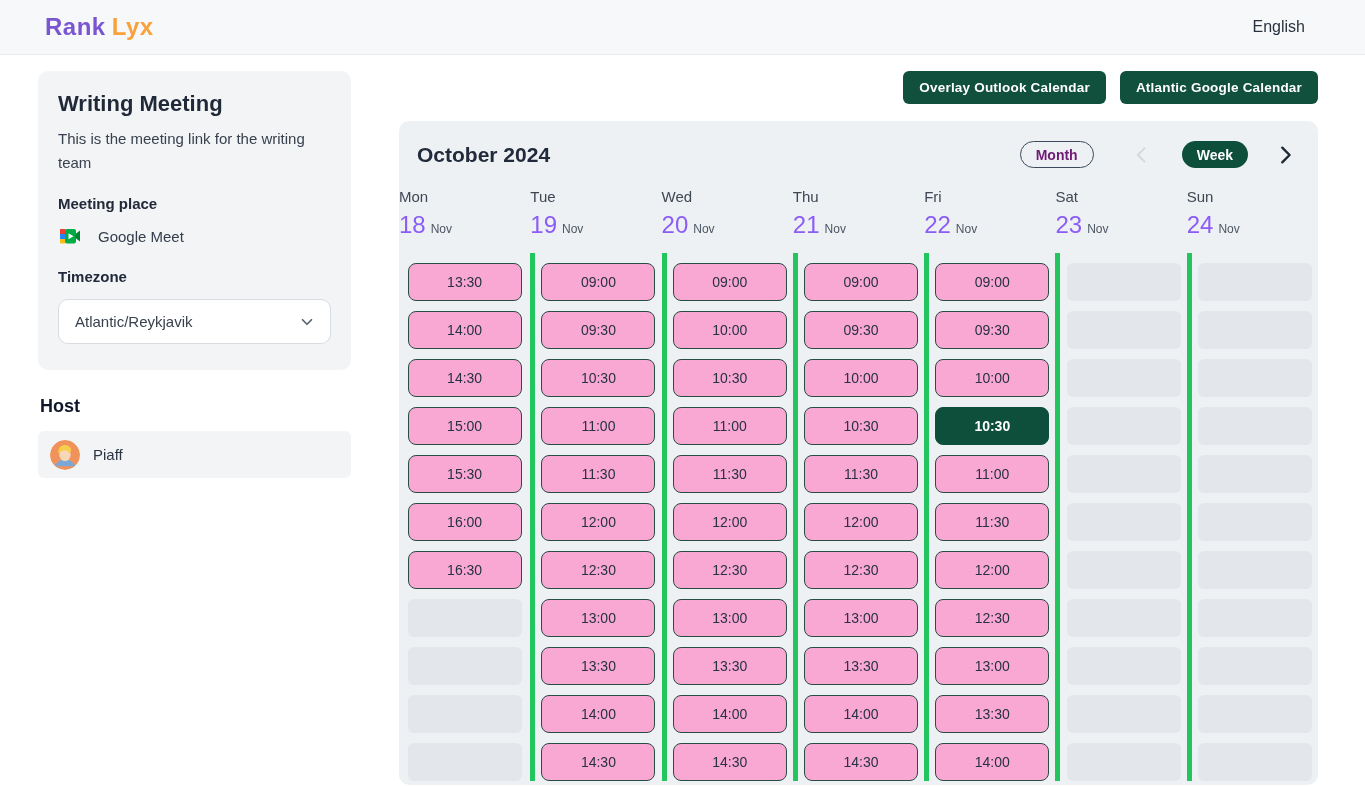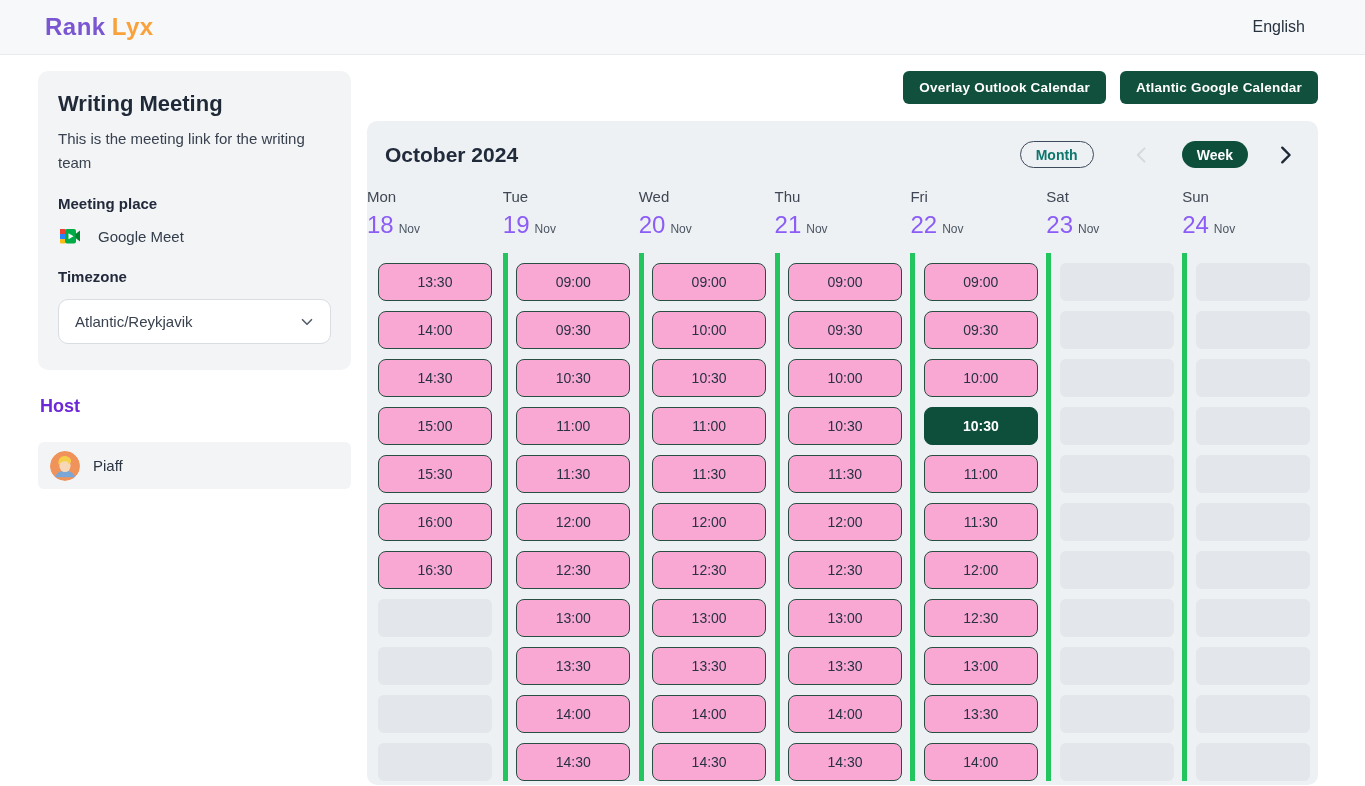--- a/index.html
+++ b/index.html
@@ -10,51 +10,51 @@
   .navbar { height:55px; background:#f7f8fa; border-bottom:1px solid #e8eaee;
     display:flex; align-items:center; justify-content:space-between; padding:0 60px 0 45px; }
   .logo { font-size:24px; font-weight:700; letter-spacing:.5px; cursor:pointer; }
   .logo-rank { color:#7a57d1; }
   .logo-lyx  { color:#f9a23c; margin-left:6px; }
   .lang { font-size:16px; color:#27333f; cursor:pointer; }
 
   
   .content { display:flex; padding:16px 47px 0 38px; align-items:flex-start; }
   .sidebar { width:313px; flex-shrink:0; }
-  .main { flex:1; margin-left:16px; }
+  .main { flex:1; margin-left:48px; }
 
   
   .meeting-card { background:#f2f4f6; border-radius:10px; padding:20px 20px 26px 20px; }
   .meeting-title { font-size:22px; font-weight:700; color:#1f2937; }
   .meeting-desc { font-size:15px; color:#39414f; line-height:1.6; margin-top:10px; width:250px; }
   .card-label { font-size:15px; font-weight:700; color:#22293a; margin-top:20px; }
   .meet-row { display:flex; align-items:center; gap:16px; margin-top:12px; font-size:15px; color:#343d4b; }
   .tz-select { margin-top:14px; background:#ffffff; border:1px solid #d9dce1; border-radius:10px;
     height:45px; display:flex; align-items:center; justify-content:space-between;
     padding:0 14px 0 16px; font-size:15px; color:#39414f; cursor:pointer; }
 
-  .host-heading { font-size:18px; font-weight:700; color:#6d28d9; margin:26px 0 25px 2px; }
+  .host-heading { font-size:18px; font-weight:700; color:#0f172a; margin:26px 0 14px 2px; }
   .host-row { background:#f2f4f6; border-radius:6px; height:47px; display:flex; align-items:center;
     gap:13px; padding:0 12px; font-size:15px; color:#2b3442; }
   .avatar { width:30px; height:30px; border-radius:50%; overflow:hidden; display:block; }
 
   
   .overlay-buttons { display:flex; justify-content:flex-end; gap:14px; }
   .overlay-btn { background:#11503c; color:#ffffff; border:none; border-radius:6px;
     font-family:inherit; font-size:13.5px; font-weight:700; padding:0 16px; height:33px;
     letter-spacing:.2px; cursor:pointer; }
 
   
   .calendar { background:#eef1f3; border-radius:10px; margin-top:17px; height:664px; overflow:hidden; }
   .cal-header { display:flex; align-items:center; justify-content:space-between; padding:20px 22px 6px 18px; }
   .cal-title { font-size:21px; font-weight:600; color:#212b3b; }
   .cal-controls { display:flex; align-items:center; }
   .pill { border-radius:999px; height:27px; font-family:inherit; font-size:14px; font-weight:700;
     padding:0 15px; cursor:pointer; display:flex; align-items:center; }
-  .pill.outline { background:transparent; border:1.5px solid #3d4a5c; color:#0f766e;text-align:right; }
+  .pill.outline { background:transparent; border:1.5px solid #3d4a5c; color:#701a75;text-align:right; }
   .pill.solid { background:#0e4f3c; border:none; color:#ffffff; margin-left:30px; }
   .nav-btn { background:none; border:none; cursor:pointer; display:flex; align-items:center; padding:0; }
   .nav-btn.prev { margin-left:38px; }
   .nav-btn.next { margin-left:26px; }
 
   .day-headers { display:grid; grid-template-columns:repeat(7,1fr); text-align:left;
     margin-top:14px; padding-bottom:14px; }
   .day-name { font-size:15px; color:#3f4754; }
   .day-date { margin-top:6px; }
   .day-num { font-size:24px; color:#8b5cf6; }

